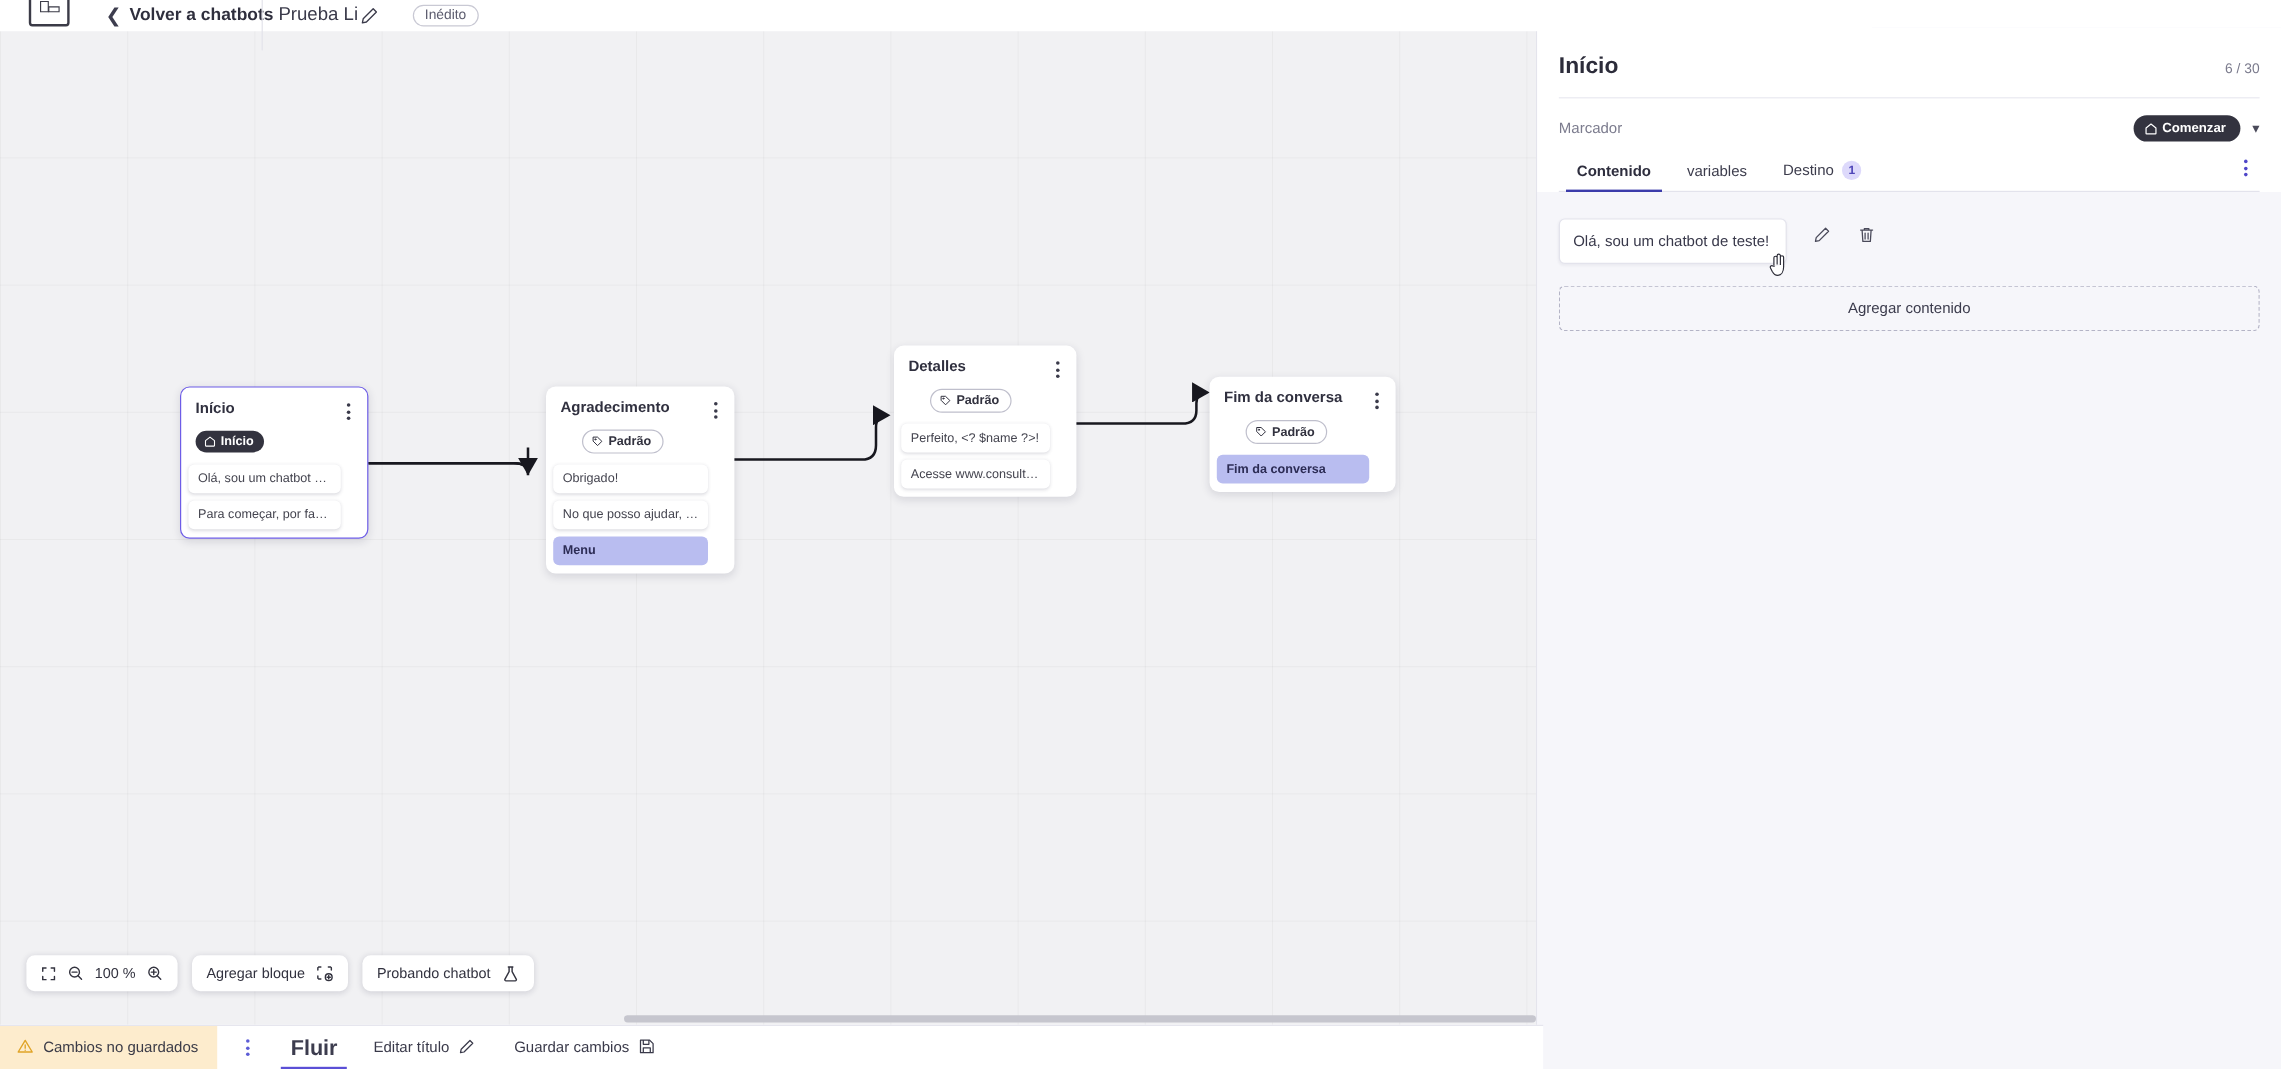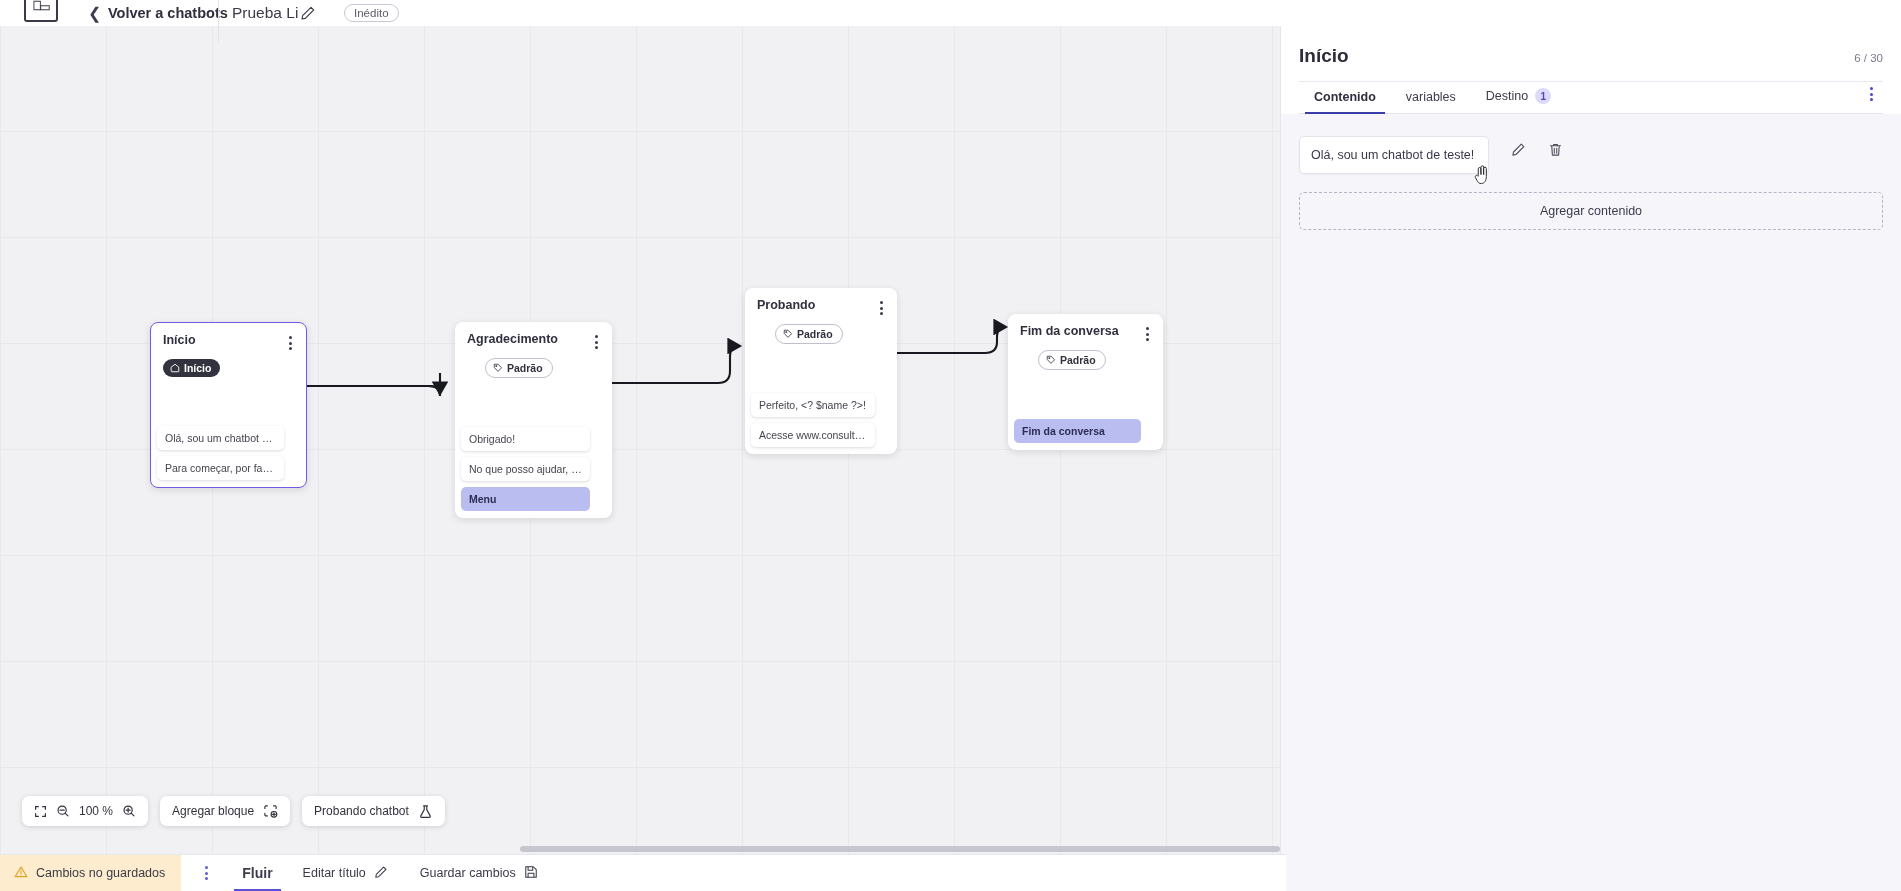--- a/index.html
+++ b/index.html
@@ -92,21 +92,21 @@
   .pill-dark {
     display: inline-flex; align-items: center; gap: 4px;
     background: #33333f; color: #ffffff; border-radius: 12px;
     padding: 3px 9px 3px 7px; font-size: 10.5px; font-weight: 600;
   }
   .pill-outline {
     display: inline-flex; align-items: center; gap: 4px;
     border: 1px solid #bfbfcc; color: #32323f; border-radius: 12px;
     padding: 3px 9px 3px 7px; font-size: 10.5px; font-weight: 600; background:#fff;margin-left:18px;
   }
-  .node-rows { padding: 0 22px 7px 6px; display: flex; flex-direction: column; gap: 6px; margin-top: 40px; }
+  .node-rows { padding: 0 22px 7px 6px; display: flex; flex-direction: column; gap: 6px; }
   .node-row {
     background: #ffffff; border-radius: 5px; padding: 6px 8px;
     font-size: 10.5px; color: #44444f; white-space: nowrap; overflow: hidden;
     text-overflow: ellipsis; box-shadow: 0 1px 3px rgba(40,40,70,0.16);
   }
   .node-row.accent {
     background: #b9bdf0; color: #2c2c55; font-weight: 700;
     box-shadow: none;
   }
 
@@ -134,21 +134,21 @@
     background: #ffffff; border-top: 1px solid #e6e6ee;
     display: flex; align-items: center; z-index: 20;
   }
   .unsaved {
     height: 37px; display: flex; align-items: center; gap: 8px;
     background: #fdeccd; padding: 0 16px 0 14px; font-size: 12.5px; color: #3b3b47; white-space: nowrap;
   }
   .bb-kebab { display: flex; flex-direction: column; gap: 2.5px; margin: 0 20px 0 24px; cursor: pointer; }
   .bb-kebab i { display: block; width: 3px; height: 3px; border-radius: 50%; background: #5c5cd6; }
   .bb-tab {
-    position: relative; font-size: 14px; color: #3a3a4a; padding: 0 14px;
+    position: relative; font-size: 18px; color: #3a3a4a; padding: 0 14px;
     height: 37px; display: flex; align-items: center; cursor: pointer; white-space: nowrap;
   }
   .bb-tab.active { color: #3c3c4e; font-weight: 600; }
   .bb-tab.active::after {
     content: ""; position: absolute; left: 6px; right: 6px; bottom: 0; height: 2.5px; background: #5b4fd6;
   }
   .bb-action {
     display: flex; align-items: center; gap: 8px; font-size: 12.5px; color: #3a3a4a;
     padding: 0 16px; cursor: pointer; white-space: nowrap;
   }
@@ -295,21 +295,21 @@
       </div>
       <div class="node-rows">
         <div class="node-row">Obrigado!</div>
         <div class="node-row">No que posso ajudar, &lt;? $name ...</div>
         <div class="node-row accent">Menu</div>
       </div>
     </div>
 
     <div class="node" style="left:745px; top:262px; width:152px;">
       <div class="node-head">
-        <div class="node-title">Probando</div>
+        <div class="node-title">Detalles</div>
         <div class="node-kebab">
             <i></i>
             <i></i>
             <i></i>
           </div>
       </div>
       <div class="pill-row">
         <span class="pill-outline">
           <svg width="10" height="10" viewBox="0 0 24 24" fill="none" stroke="#32323f" stroke-width="2" stroke-linecap="round" stroke-linejoin="round">
               <path d="M20 12l-8 8-9-9V3h8z"></path>
@@ -430,20 +430,32 @@
 
   <div class="panel">
 
 
     <div class="panel-body">
       <div class="panel-heading-row">
         <span class="panel-heading">Início</span>
         <span class="panel-counter">6 / 30</span>
       </div>
 
+      <div class="marker-row">
+        <span class="marker-label">Marcador</span>
+        <span class="marker-right">
+          <span class="pill-dark" style="padding:5px 12px 5px 9px; font-size:11px;">
+            <svg width="11" height="11" viewBox="0 0 24 24" fill="none" stroke="#fff" stroke-width="2.2" stroke-linecap="round" stroke-linejoin="round">
+                <path d="M3 10l9-7 9 7v10a1 1 0 0 1-1 1H4a1 1 0 0 1-1-1z"></path>
+              </svg>
+            <span>Comenzar</span>
+          </span>
+          <span class="marker-chevron">▾</span>
+        </span>
+      </div>
 
       <div class="panel-tabs">
         <div class="ptab active">
           <span>Contenido</span>
         </div>
         <div class="ptab">
           <span>variables</span>
         </div>
         <div class="ptab">
           <span>Destino</span>

